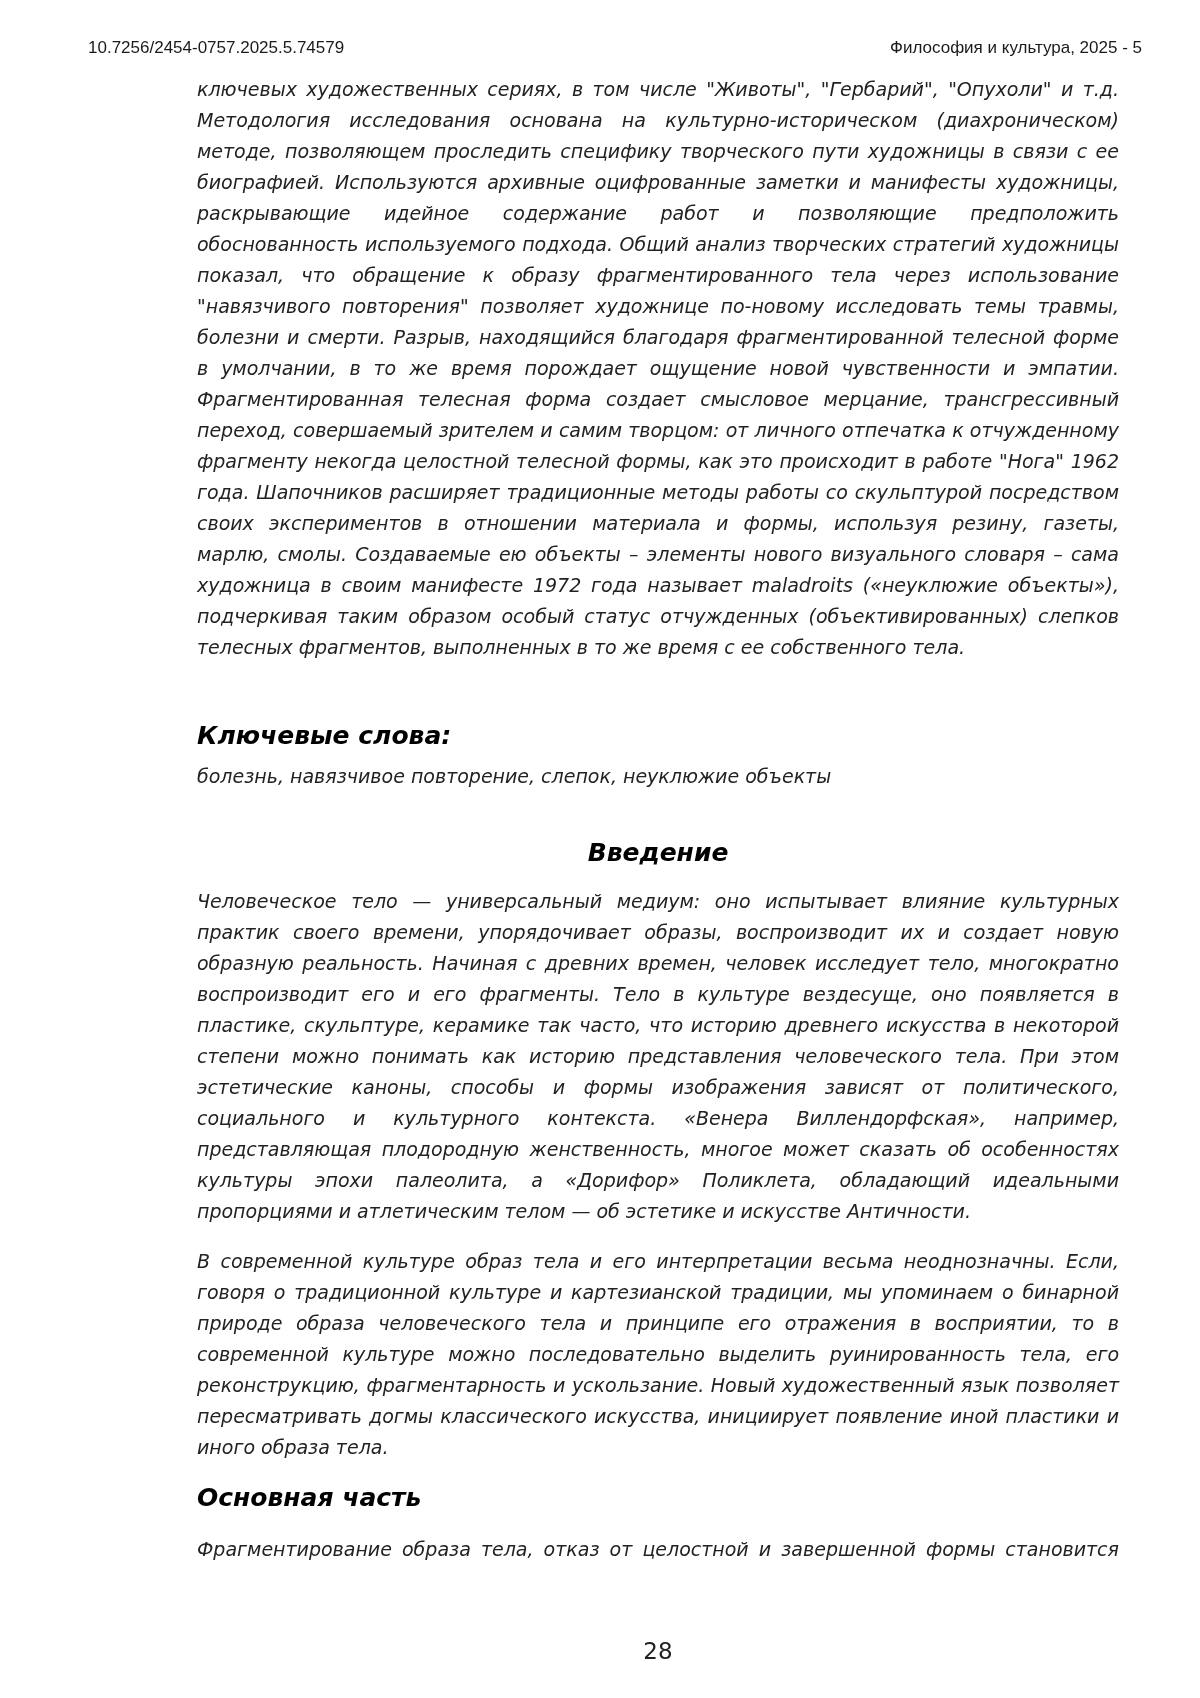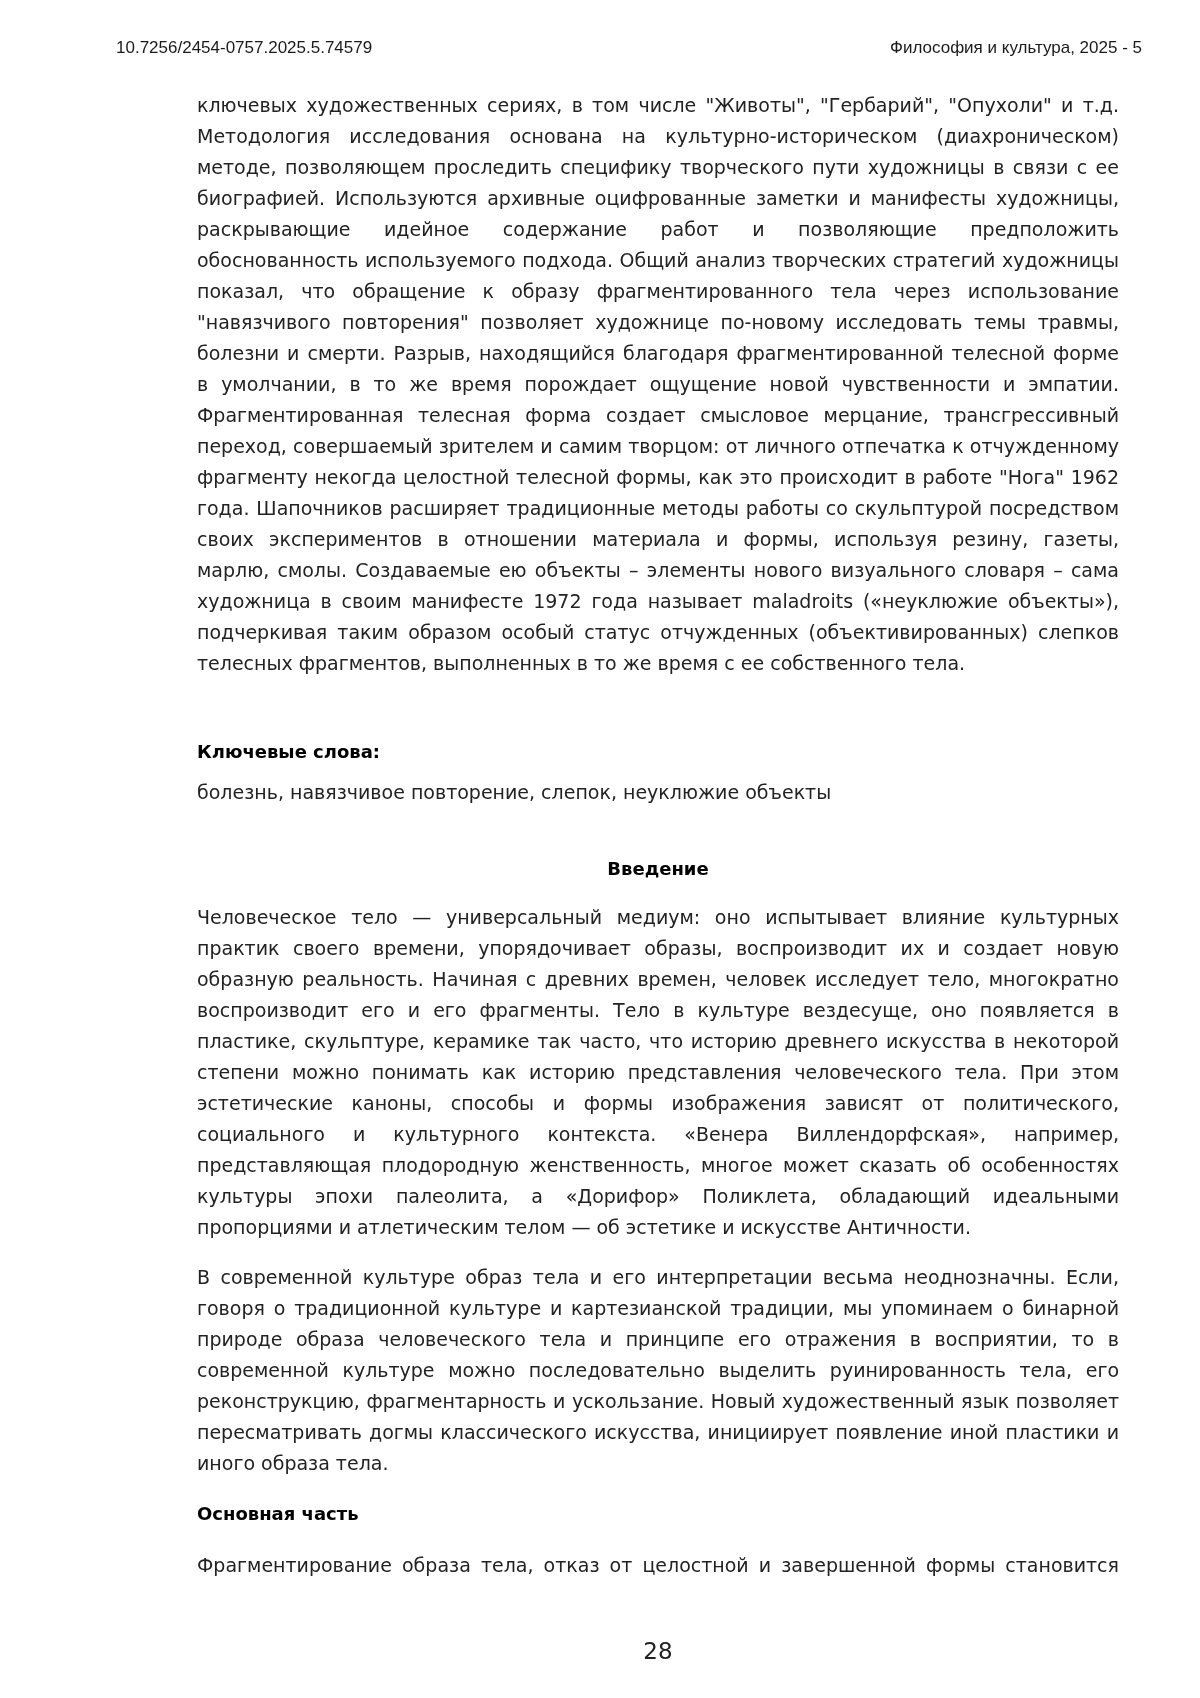--- a/index.html
+++ b/index.html
@@ -12,46 +12,47 @@
     width: 1200px;
     height: 1698px;
     background: #ffffff;
     overflow: hidden;
     font-family: "DejaVu Sans", sans-serif;
   }
   .header {
     display: flex;
     justify-content: space-between;
     align-items: baseline;
-    padding: 38px 58px 0 116px;
+    padding: 38px 58px 0 88px;
     font-family: "Liberation Sans", sans-serif;
     font-size: 17px;
     line-height: 20px;
     color: #1a1a1a;
   }
   .content {
     width: 922px;
     margin-left: 197px;
-    margin-top: 32px;
+    margin-top: 16px;
     font-size: 19px;
     line-height: 31px;
     color: #222222;
+    font-style: italic;
   }
   .para { margin: 0; }
   .line {
     text-align: justify;
     text-align-last: justify;
     white-space: normal;
   }
   .line.para-last {
     text-align-last: left;
   }
   .heading {
     margin: 0;
-    font-size: 18px;
+    font-size: 25px;
     line-height: 31px;
     font-weight: bold;
     color: #000000;
     text-align: left;
   }
   .kw-heading   { margin-top: 57px; }
   .kw-body      { margin-top: 10px; }
   .intro-heading{ margin-top: 45px; text-align: center; }
   .p1           { margin-top: 18px; }
   .p2           { margin-top: 19px; }

